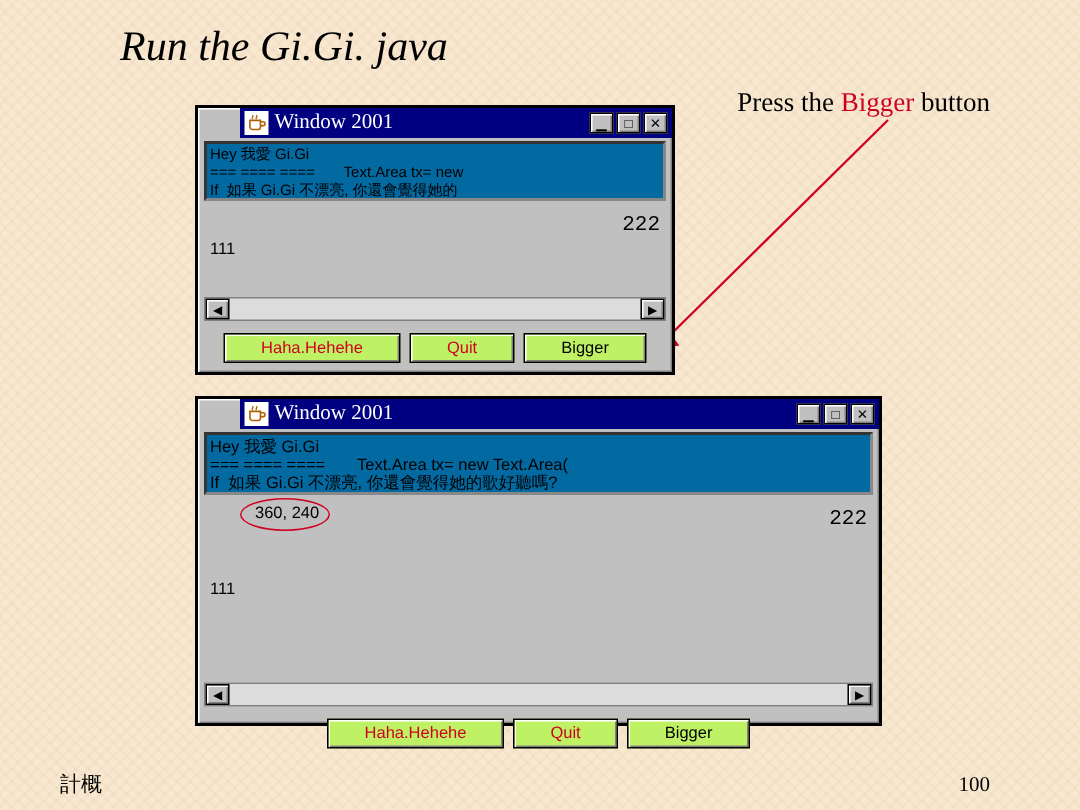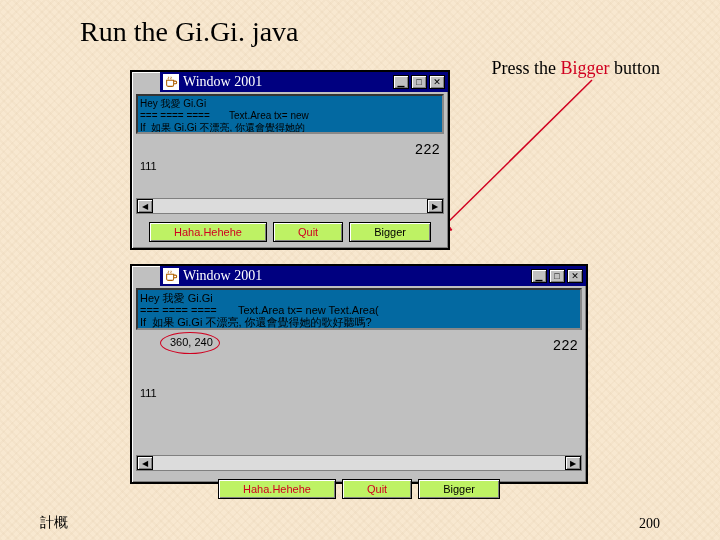--- a/index.html
+++ b/index.html
@@ -13,20 +13,21 @@
     font-family: "Times New Roman", serif;
     position: relative;
     overflow: hidden;
   }
   .title {
     position: absolute;
     top: 16px;
     left: 80px;
     font-size: 28px;
     color: #000;
+    font-style: italic;
   }
   .annot {
     position: absolute;
     top: 58px;
     right: 60px;
     font-size: 18px;
     color: #000;
   }
   .annot .red { color: #d00020; }
   .annot-line {
@@ -235,13 +236,13 @@
     <span class="sbtn">▶</span>
   </div>
   <div class="btnrow">
     <button class="btn red">Haha.Hehehe</button>
     <button class="btn red">Quit</button>
     <button class="btn">Bigger</button>
   </div>
 </div>
 
 <div class="footer-l">計概</div>
-<div class="footer-r">200</div>
+<div class="footer-r">100</div>
 
 </body></html>

